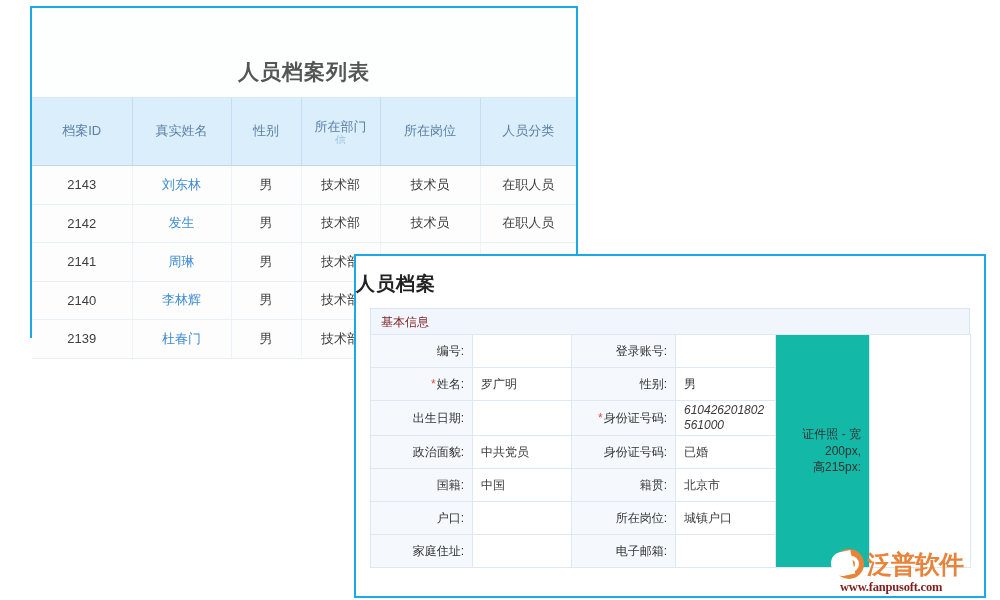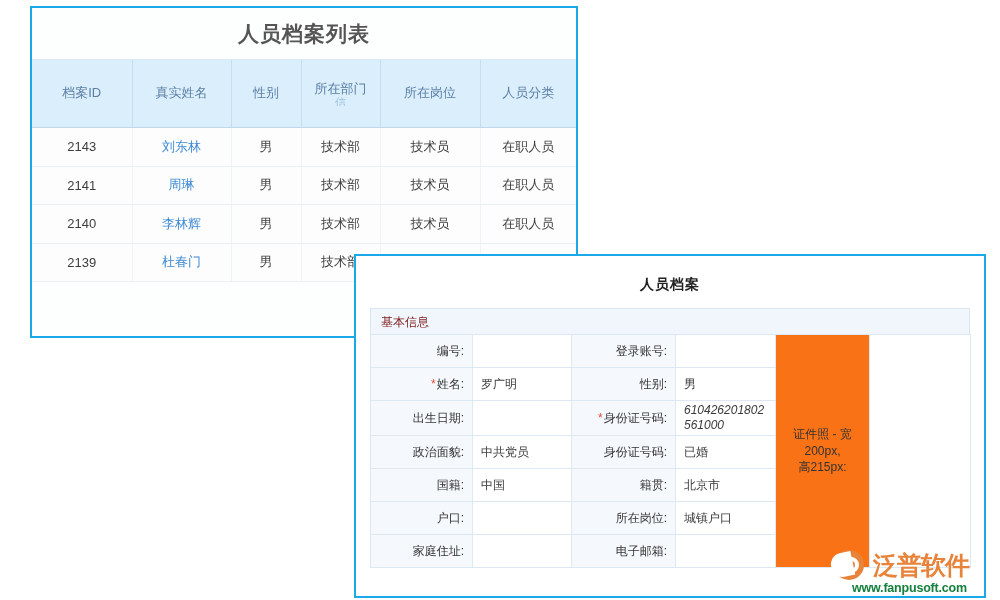--- a/index.html
+++ b/index.html
@@ -30,20 +30,21 @@
   #list-title {
     height: 51px;
     line-height: 51px;
     text-align: center;
     font-size: 21px;
     font-weight: bold;
     color: #555555;
     letter-spacing: 1px;
     background: #fdfefe;
     border-bottom: 1px solid #d7e9f5;
+    margin-top: 38px;
   }
   table.list-table {
     width: 100%;
     border-collapse: collapse;
     table-layout: fixed;
   }
   table.list-table th {
     background: #dbeefb;
     color: #5b7fa6;
     font-size: 13px;
@@ -93,22 +94,22 @@
     width: 632px;
     height: 344px;
     border: 2px solid #19a8e8;
     background: #ffffff;
     box-sizing: border-box;
     overflow: hidden;
   }
   #detail-title {
     height: 52px;
     line-height: 56px;
-    text-align: center;
-    font-size: 14px;
+    text-align: left;
+    font-size: 19px;
     font-weight: bold;
     color: #222222;
     letter-spacing: 1px;
   }
   #detail-body {
     padding: 0 14px;
     box-sizing: border-box;
   }
   #section-bar {
     background: #f0f6fc;
@@ -150,22 +151,22 @@
   }
   table.detail-table td.val.wrap {
     line-height: 1.25;
     padding-top: 2px;
     padding-bottom: 2px;
     word-break: break-all;
     white-space: normal;
     font-style: italic;
   }
   table.detail-table td.photo-lbl {
-    background: #f97316;
-    text-align: center;
+    background: #14b8a6;
+    text-align: right;
     vertical-align: middle;
     line-height: 1.4;
     color: #333333;
   }
   table.detail-table td.photo-box {
     background: #ffffff;
   }
   .req-star {
     color: #e74c3c;
     margin-right: 1px;
@@ -176,21 +177,21 @@
     position: absolute;
     right: 2px;
     bottom: 1px;
     width: 148px;
     pointer-events: none;
     user-select: none;
   }
   #watermark .wm-row {
     display: flex;
     align-items: center;
-    gap: 9px;
+    gap: 3px;
   }
   #watermark .wm-mark {
     width: 30px;
     height: 30px;
     position: relative;
     flex: none;
   }
   #watermark .wm-mark .ring {
     position: absolute;
     left: 0; top: 0;
@@ -218,24 +219,24 @@
     font-size: 25px;
     font-weight: bold;
     color: #e8833a;
     line-height: 1;
     letter-spacing: -1px;
     white-space: nowrap;
   }
   #watermark .wm-url {
     font-size: 12.5px;
     font-weight: bold;
-    color: #15803d;
-    font-family: Liberation Sans, sans-serif;
+    color: #7f1d1d;
+    font-family: Liberation Serif, serif;
     margin-top: 1px;
-    margin-left: 18px;
+    margin-left: 6px;
     letter-spacing: -0.2px;
     white-space: nowrap;
   }
 </style>
 </head>
 <body>
 
 <div id="list-window">
 
   <div id="list-title">人员档案列表</div>
@@ -269,20 +270,28 @@
         </th>
         <th>
           <span class="hdr-main">人员分类</span>
         </th>
       </tr>
     </thead>
     <tbody id="list-body">
         <tr>
           <td>2143</td>
           <td class="name-cell"><a>刘东林</a></td>
+          <td>男</td>
+          <td>技术部</td>
+          <td>技术员</td>
+          <td>在职人员</td>
+        </tr>
+        <tr>
+          <td>2142</td>
+          <td class="name-cell"><a>发生</a></td>
           <td>男</td>
           <td>技术部</td>
           <td>技术员</td>
           <td>在职人员</td>
         </tr>
         <tr>
           <td>2141</td>
           <td class="name-cell"><a>周琳</a></td>
           <td>男</td>
           <td>技术部</td>

